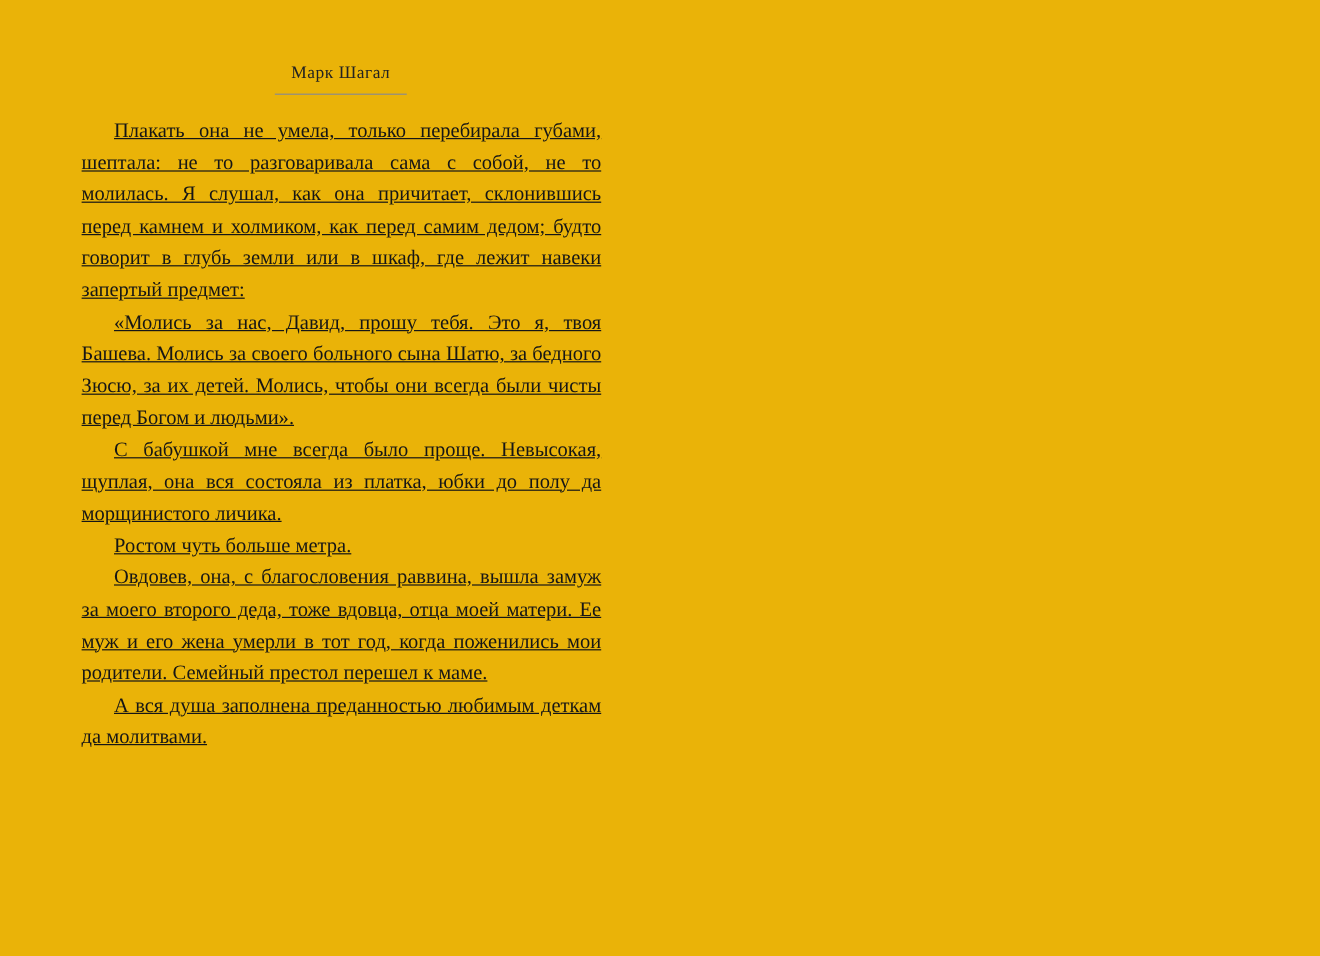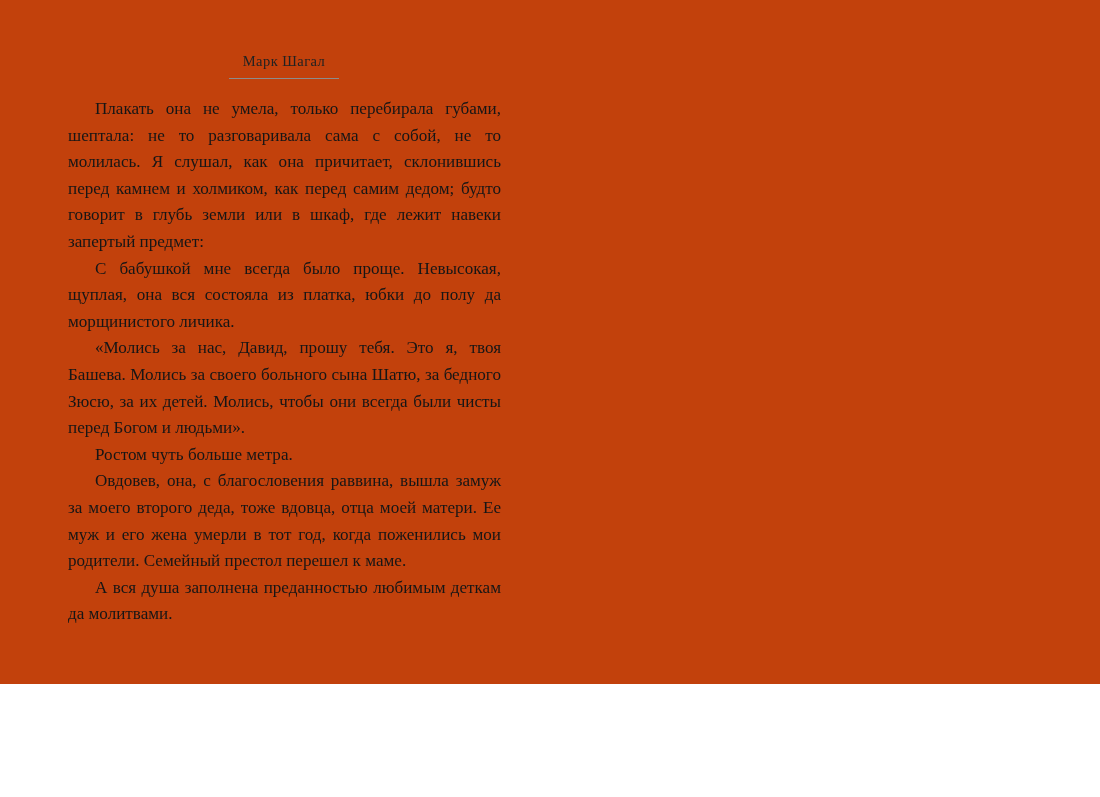--- a/index.html
+++ b/index.html
@@ -11,22 +11,22 @@
     width: 1100px;
     height: 797px;
     overflow: hidden;
     font-family: "Liberation Serif", "DejaVu Serif", serif;
     color: #1a1a1a;
   }
 
   #spread {
     position: relative;
     width: 1100px;
-    height: 684px;
-    background: #c2410c;
+    height: 797px;
+    background: #eab308;
   }
 
   
   .page {
     position: absolute;
     top: 0;
     height: 797px;
   }
   .page-left  { left: 0;   width: 550px; }
   .page-right { left: 550px; width: 550px; }
@@ -67,38 +67,39 @@
   .textblock p {
     margin: 0;
     text-indent: 27px;
     hyphens: manual;
   }
 
   #left-textblock {
     left: 68px;
     top: 96px;
     width: 433px;
+    text-decoration: underline;
   }
 </style>
 </head>
 <body>
 
 <div id="spread">
 
   <div class="page page-left">
 
     <div class="running-head">
       <span class="rh-text">Марк Шагал</span>
       <span class="rh-rule"></span>
     </div>
 
     <div class="textblock" id="left-textblock">
       <p>Плакать она не умела, только перебирала губами, шептала: не то разговаривала сама с собой, не то молилась. Я слушал, как она причитает, склонившись перед камнем и холмиком, как перед самим дедом; будто говорит в глубь земли или в шкаф, где лежит навеки запертый предмет:</p>
+      <p>«Молись за нас, Давид, прошу тебя. Это я, твоя Башева. Молись за своего больного сына Шатю, за бедного Зюсю, за их детей. Молись, чтобы они всегда были чисты перед Богом и людьми».</p>
       <p>С бабушкой мне всегда было проще. Невысокая, щуплая, она вся состояла из платка, юбки до полу да морщинистого личика.</p>
-      <p>«Молись за нас, Давид, прошу тебя. Это я, твоя Башева. Молись за своего больного сына Шатю, за бедного Зюсю, за их детей. Молись, чтобы они всегда были чисты перед Богом и людьми».</p>
       <p>Ростом чуть больше метра.</p>
       <p>Овдовев, она, с благословения раввина, вышла замуж за моего второго деда, тоже вдовца, отца моей матери. Ее муж и его жена умерли в тот год, когда поженились мои родители. Семейный престол перешел к маме.</p>
       <p>А вся душа заполнена преданностью любимым деткам да молитвами.</p>
     </div>
 
   </div>
 
   <div class="page page-right">
 
     

